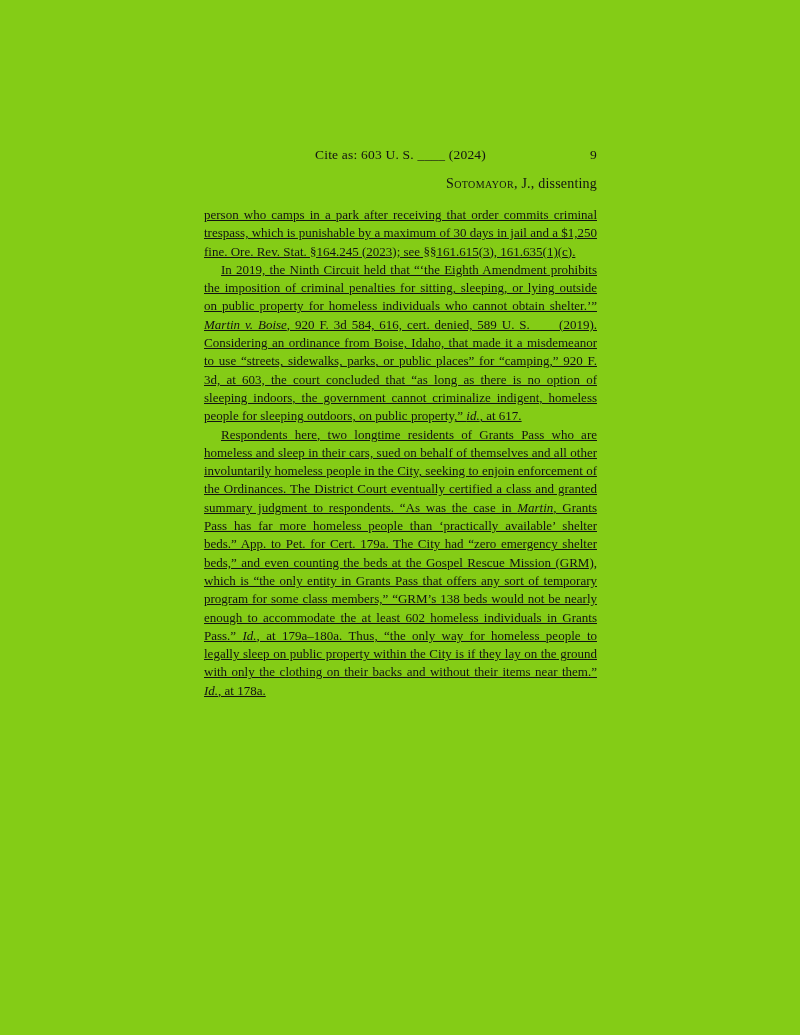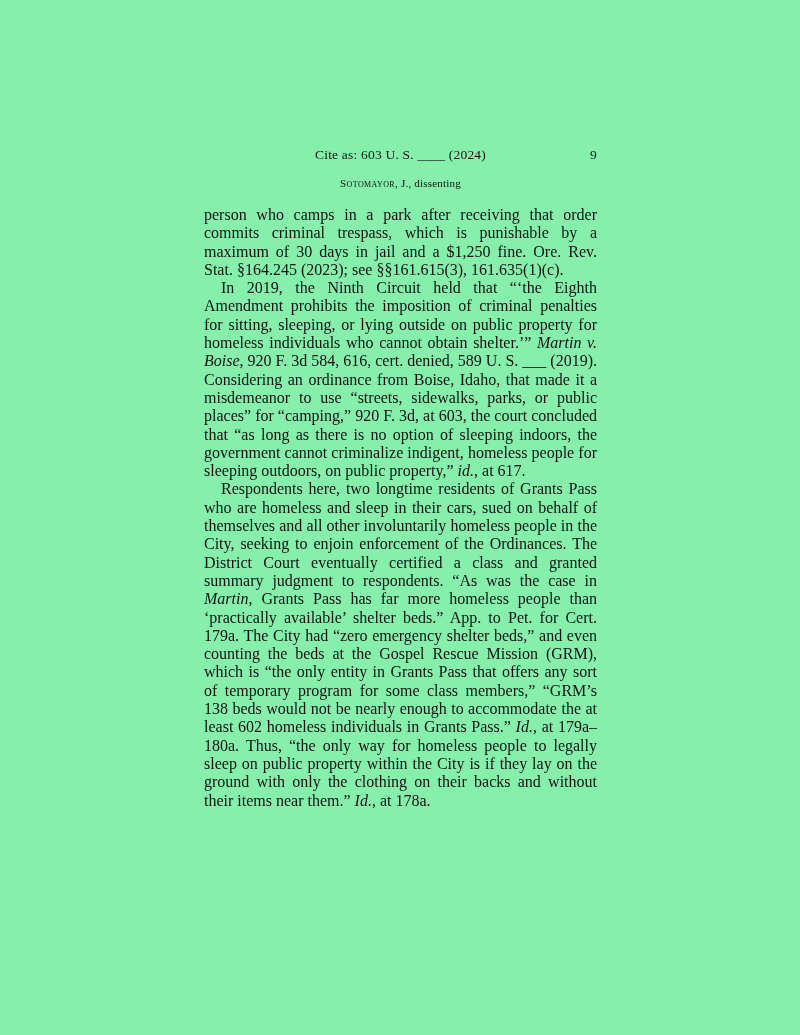--- a/index.html
+++ b/index.html
@@ -5,21 +5,21 @@
   * { margin: 0; padding: 0; box-sizing: border-box; }
   html, body {
     width: 800px; height: 1035px;
     background: #ffffff;
     font-family: "Liberation Serif", "DejaVu Serif", serif;
     color: #121212;
   }
   .page {
     position: relative;
     width: 800px; height: 1035px;
-    background: #86efac;
+    background: #84cc16;
     overflow: hidden;
   }
   .content {
     position: absolute;
     left: 204px;
     top: 147px;
     width: 393px;
   }
   .running-head {
     position: relative;
@@ -27,36 +27,37 @@
     font-size: 13.5px;
     line-height: 16px;
     letter-spacing: 0.2px;
   }
   .page-num {
     position: absolute;
     right: 0; top: 0;
     font-size: 13.5px;
   }
   .author-line {
-    text-align: center;
-    font-size: 11px;
+    text-align: right;
+    font-size: 14px;
     line-height: 15px;
     margin-top: 13px;
     letter-spacing: 0.2px;
   }
   .smallcaps {
     font-variant: small-caps;
     letter-spacing: 0.4px;
   }
   .body-text {
     margin-top: 15px;
-    font-size: 16px;
+    font-size: 13px;
     line-height: 18.3px;
     text-align: justify;
     hyphens: auto;
+    text-decoration: underline;
     -webkit-hyphens: auto;
   }
   .body-text p.indent { text-indent: 17px; }
   .italic { font-style: italic; }
 </style>
 </head>
 <body>
 
 <div class="page">
   <div class="content">

